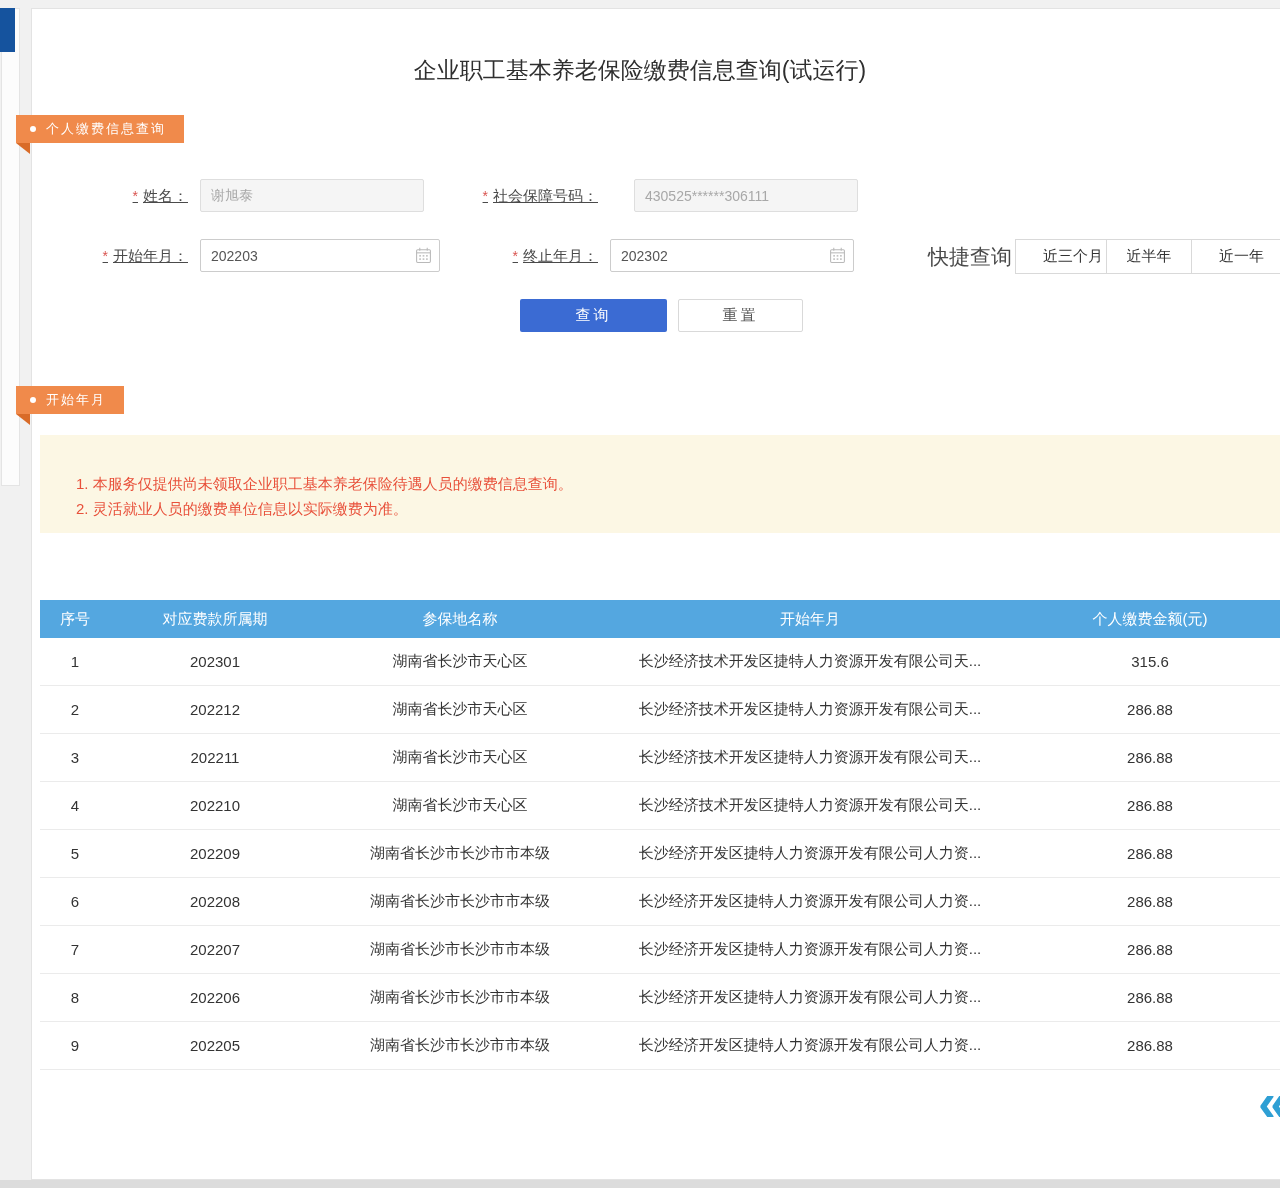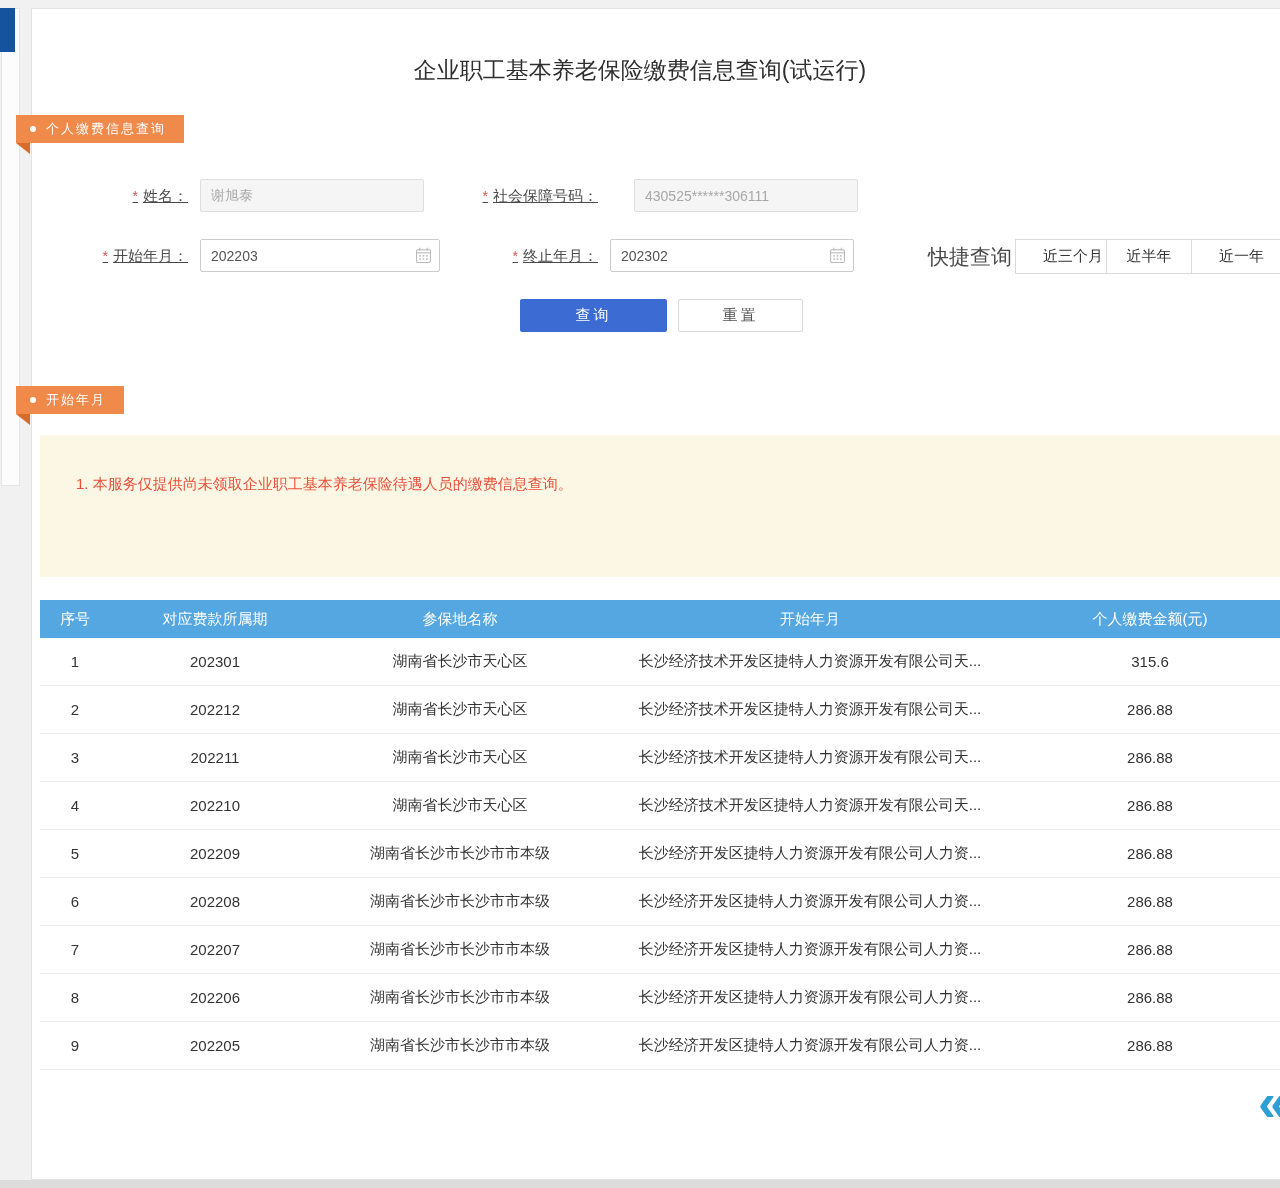--- a/index.html
+++ b/index.html
@@ -78,21 +78,21 @@
     background:#3b6bd3; color:#fff; border:none; border-radius:2px;
     font-size:15px; letter-spacing:3px; font-family:inherit; cursor:pointer;
   }
   .btn-reset {
     position:absolute; left:678px; top:299px; width:125px; height:33px; z-index:3;
     background:#fff; color:#555; border:1px solid #d9d9d9; border-radius:2px;
     font-size:15px; letter-spacing:3px; font-family:inherit; cursor:pointer;
   }
   
   .notice {
-    position:absolute; left:40px; top:435px; width:1240px; height:142px; z-index:3;
+    position:absolute; left:40px; top:435px; width:1240px; height:98px; z-index:3;
     background:#fcf7e4; padding:36px 20px 0 36px;
   }
   .notice p { color:#e8503a; font-size:15px; line-height:25px; }
   
   .table { position:absolute; left:40px; top:600px; width:1240px; z-index:3; }
   .thead {
     display:flex; align-items:center; height:38px;
     background:#54a7e0; color:#fff; font-size:15px;
   }
   .trow {
@@ -188,20 +188,21 @@
 <button class="btn-reset">重置</button>
 
 <div class="badge badge-tips">
   <span class="dot"></span>
   <span>开始年月</span>
 </div>
 <div class="fold fold-tips"></div>
 
 <div class="notice">
   <p>1. 本服务仅提供尚未领取企业职工基本养老保险待遇人员的缴费信息查询。</p>
+  <p>2. 灵活就业人员的缴费单位信息以实际缴费为准。</p>
 </div>
 
 <div class="table">
   <div class="thead">
     <div class="col col-seq">序号</div>
     <div class="col col-period">对应费款所属期</div>
     <div class="col col-place">参保地名称</div>
     <div class="col col-company">开始年月</div>
     <div class="col col-amount">个人缴费金额(元)</div>
   </div>

